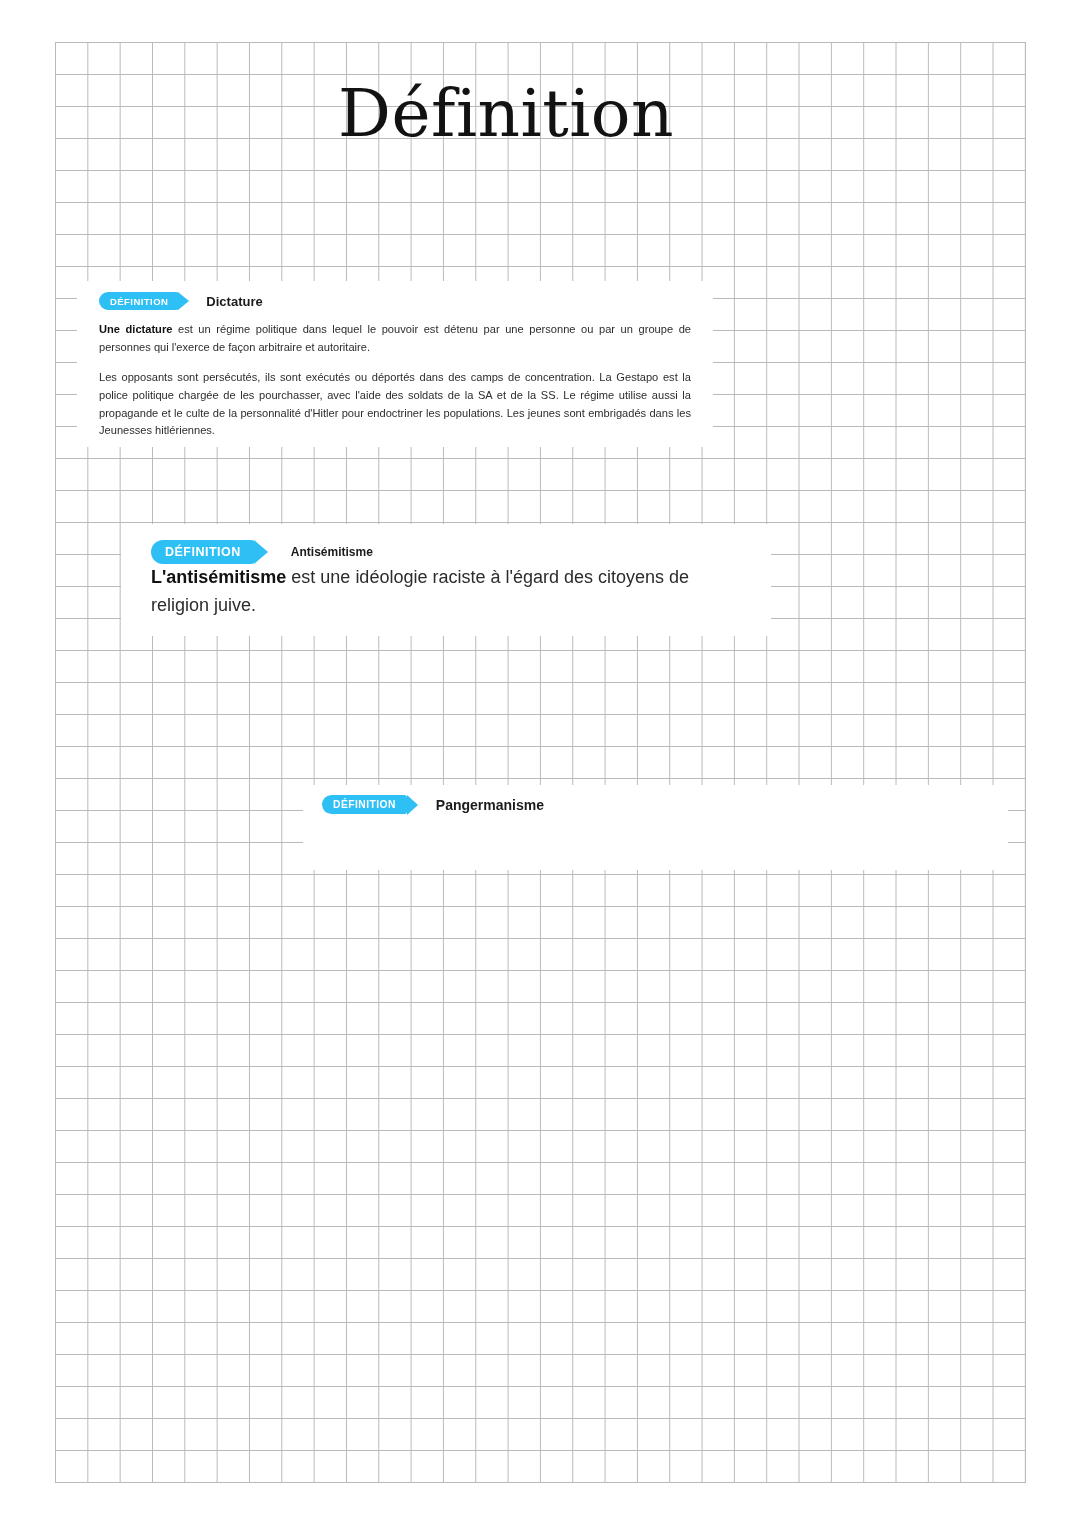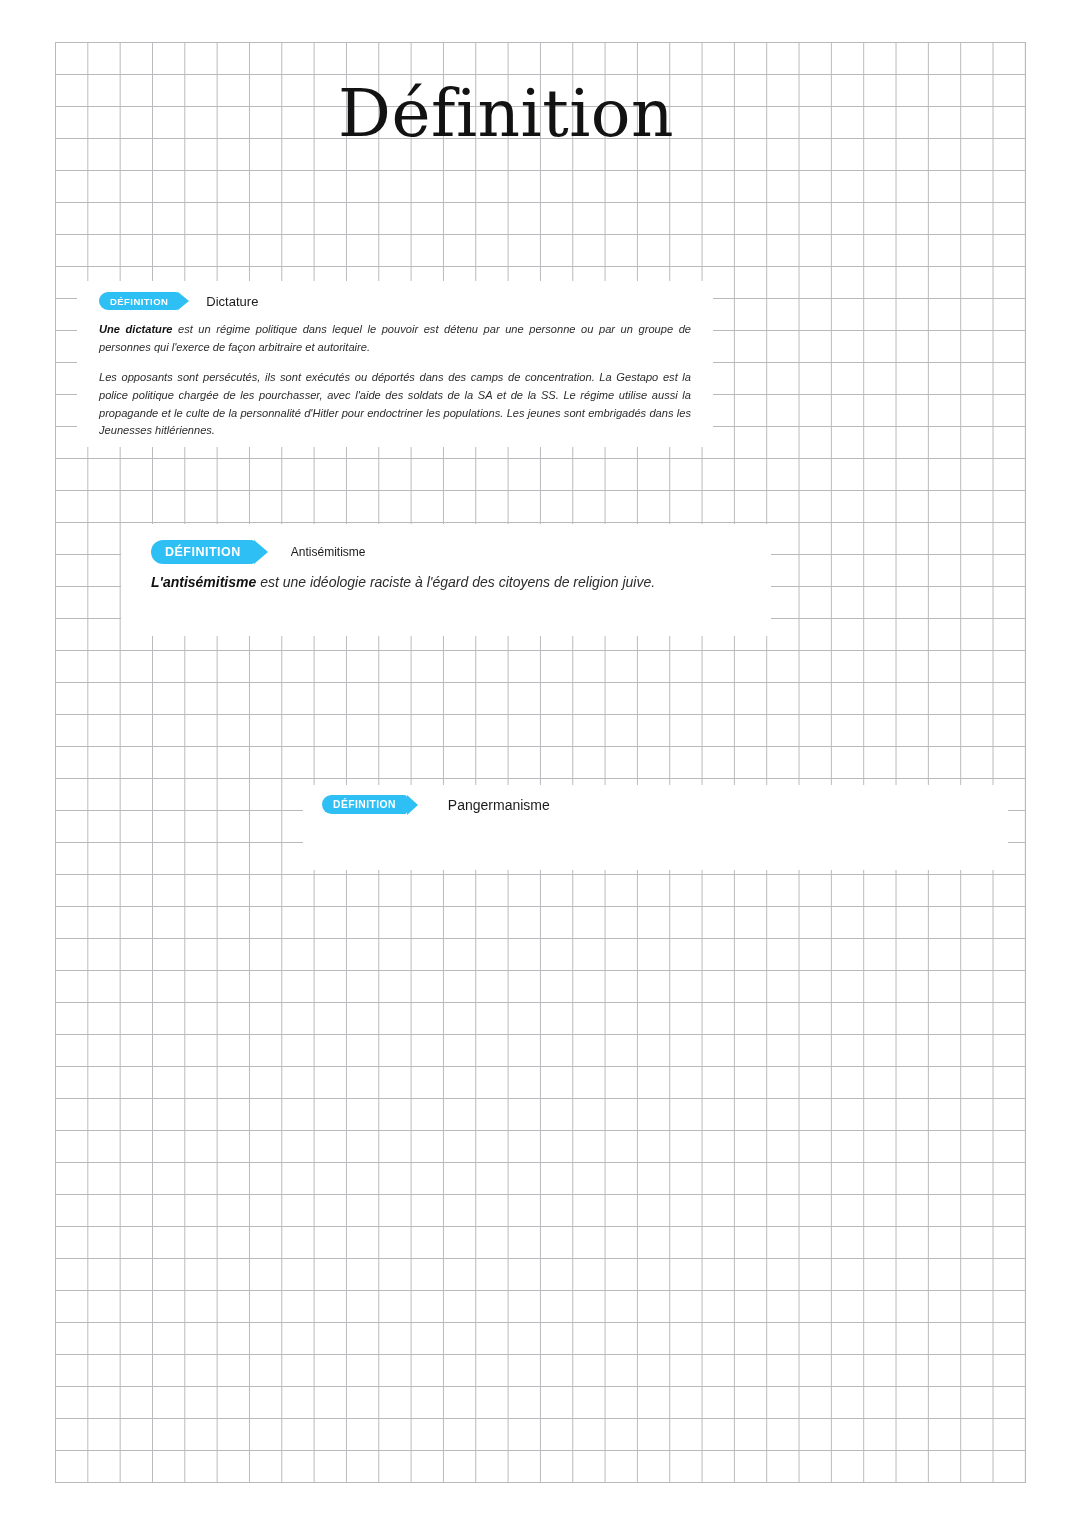--- a/index.html
+++ b/index.html
@@ -96,30 +96,29 @@
     content: "";
     position: absolute;
     top: 0;
     bottom: 0;
     right: -0.58em;
     width: 0;
     height: 0;
   }
 
   .def-term {
-    font-weight: normal;
+    font-weight: bold;
     color: #1b1b1b;
     font-family: "Liberation Sans", sans-serif;
   }
 
   .def-body p {
     margin: 0;
     color: #2c2c2c;
     font-family: "Liberation Sans", sans-serif;
-    font-style: italic;
   }
   .def-body p + p {
     margin-top: 1.05em;
   }
   .def-body b {
     color: #111111;
     font-weight: bold;
   }
 
   
@@ -171,22 +170,22 @@
     border-top: 12.5px solid transparent;
     border-bottom: 12.5px solid transparent;
     border-left: 14px solid #2ec0f5;
     right: -13px;
   }
   #card-antisemitisme .def-term {
     font-size: 12px;
     margin-left: 36px;
   }
   #card-antisemitisme .def-body {
-    margin-top: 8px;
-    font-size: 14px;
+    margin-top: 0;
+    font-size: 18px;
     line-height: 1.55;
     text-align: left;
   }
 
   
   #card-pangermanisme {
     left: 303px;
     top: 785px;
     width: 705px;
     height: 85px;
@@ -199,21 +198,21 @@
     border-radius: 10px 3px 3px 10px;
   }
   #card-pangermanisme .badge::after {
     border-top: 10.3px solid transparent;
     border-bottom: 10.3px solid transparent;
     border-left: 11.5px solid #2ec0f5;
     right: -11px;
   }
   #card-pangermanisme .def-term {
     font-size: 14px;
-    margin-left: 41px;
+    margin-left: 29px;
   }
   #card-pangermanisme .def-body {
     margin-top: 11px;
     font-size: 12.4px;
     line-height: 1.6;
     text-align: left;
   }
 </style>
 </head>
 <body>

